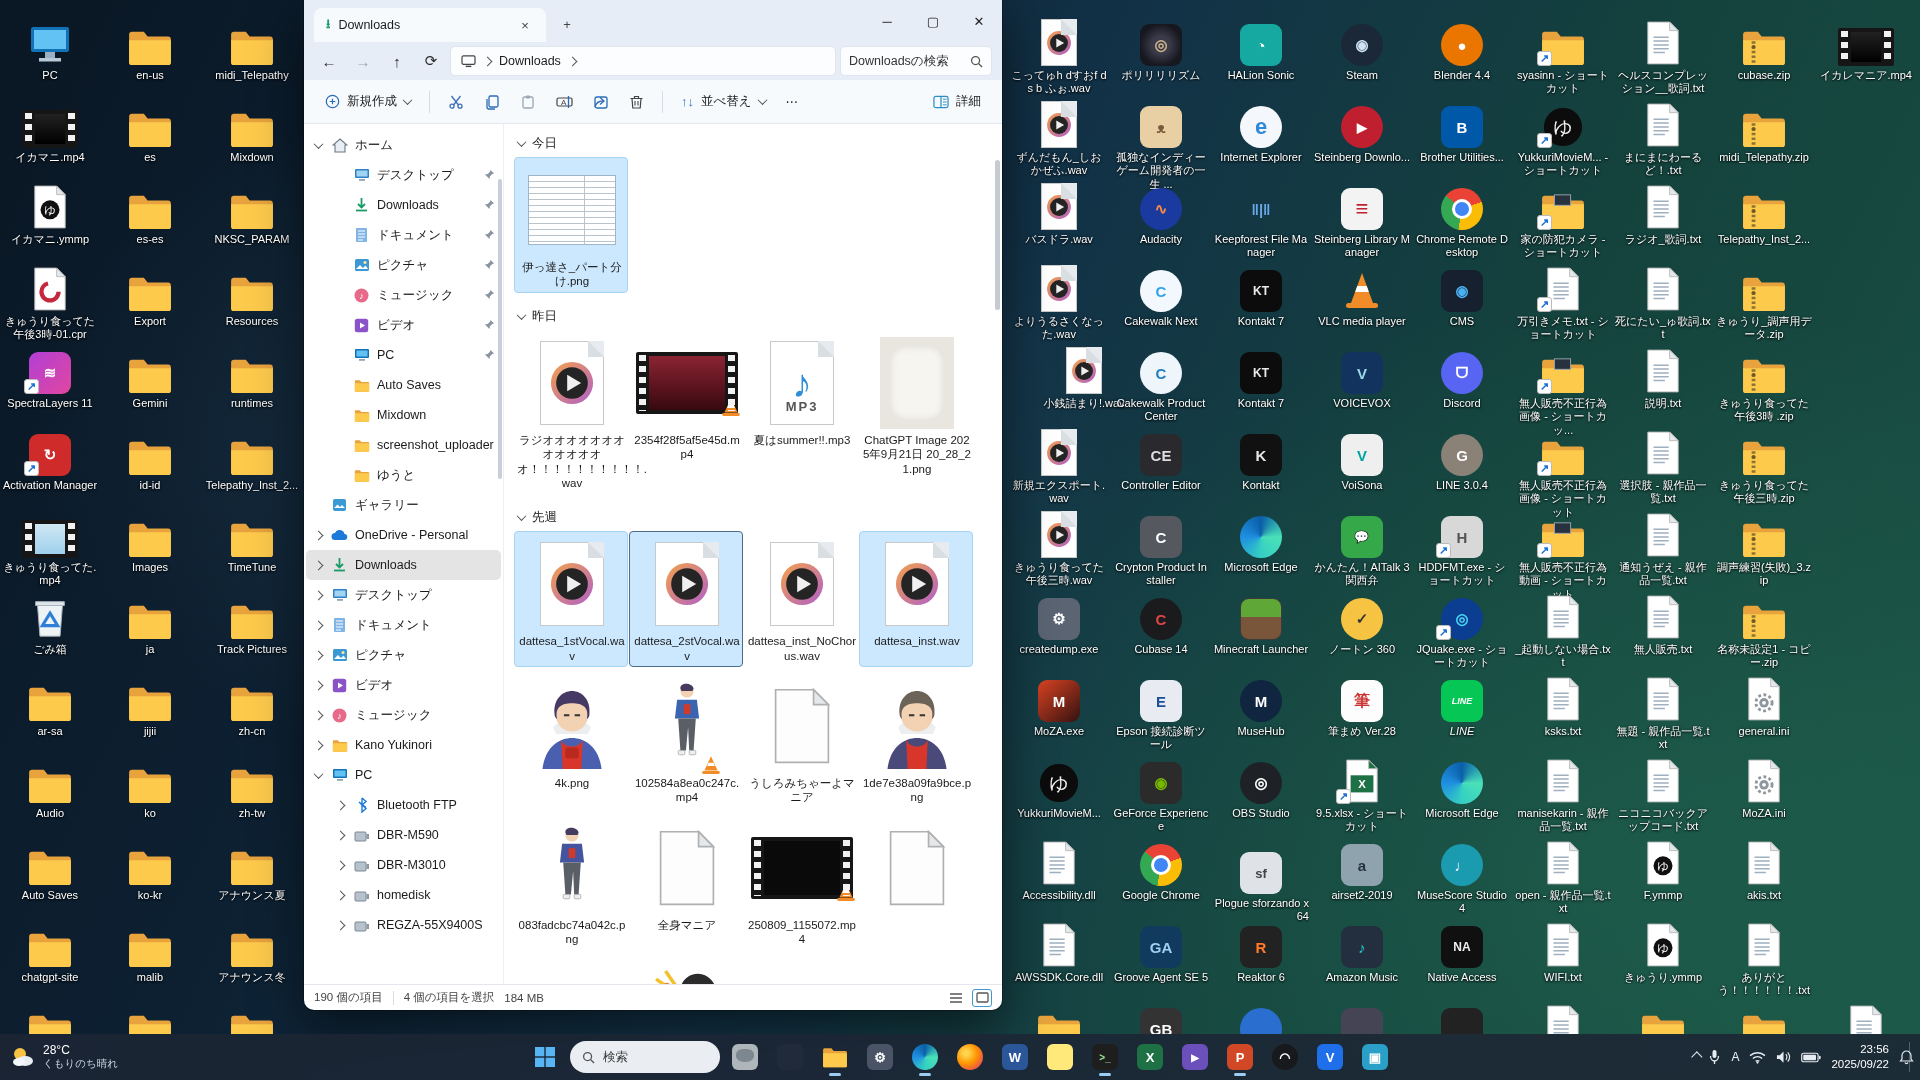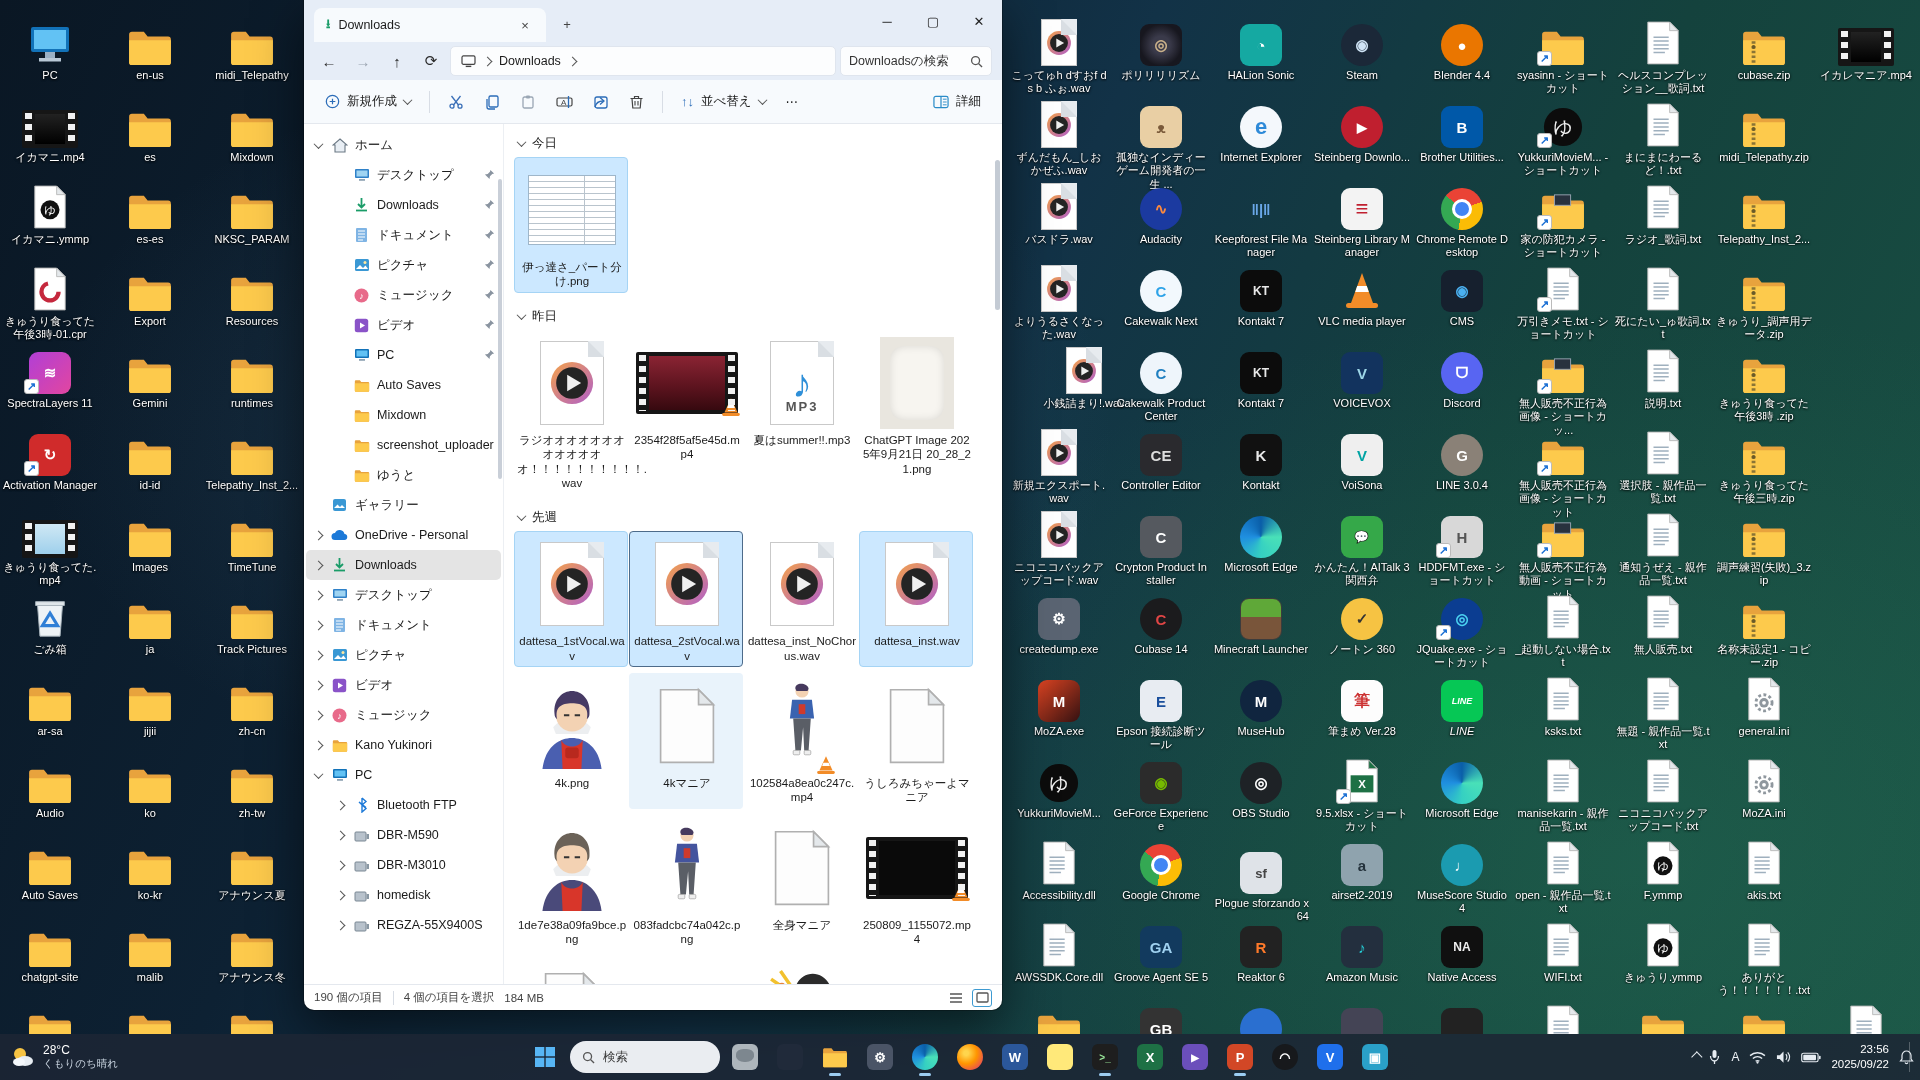--- a/index.html
+++ b/index.html
@@ -581,21 +581,21 @@
                 <stop offset="0" stop-color="#f4a24a"></stop>
                 <stop offset="1" stop-color="#b05fc9"></stop>
               </linearGradient>
             </defs>
             <circle cx="24" cy="24" r="22" fill="url(#pg)"></circle>
             <circle cx="24" cy="24" r="16.5" fill="#242424"></circle>
             <path d="M19 15.5l14.5 8.5L19 32.5z" fill="#f0f0f0"></path>
           </svg>
         </div>
       </div>
-      <div class="lb">ニコニコバックアップコード.wav</div>
+      <div class="lb">きゅうり食ってた午後三時.wav</div>
     </div>
     <div class="di" style="left: 1011px; top: 590px;">
       <div class="ic">
         <div class="tile " style="background:#5a6472;color:#fff;font-size:15px">⚙</div>
       </div>
       <div class="lb">createdump.exe</div>
     </div>
     <div class="di" style="left: 1011px; top: 672px;">
       <div class="ic">
         <div class="tile " style="background:linear-gradient(135deg,#d42,#311);color:#fff;font-size:15px">M</div>
@@ -1971,29 +1971,20 @@
                   <path d="M24 42c2 7 14 7 16 0l-1 22H25z" fill="#d8362a"></path>
                   <rect x="27" y="48" width="10" height="8" rx="2" fill="#b8291e"></rect>
                   <path d="M18 33c3-4 8-6 14-6s11 2 14 6l-2 5H20z" fill="#eceef0"></path>
                   <circle cx="32" cy="24" r="12" fill="#f3d2b3"></circle>
                   <path d="M19 23c-1-11 6-17 13-17s14 6 13 17c0 2-1 3-2 4 2-9-3-12-11-12s-13 3-11 12c-1-1-2-2-2-4z" fill="#463a64"></path>
                   <path d="M26 24h4M34 24h4" stroke="#333" stroke-width="1.4"></path>
                 </svg>
               </div>
               <div class="flabel">4k.png</div>
             </div>
-            <div class="fitem hov">
-              <div class="fthumb">
-                <svg width="66" height="86" viewBox="0 0 40 48">
-                  <path d="M4 2h23l9 9v35H4z" fill="#fdfdfd" stroke="#b0b0b0"></path>
-                  <path d="M27 2l9 9h-9z" fill="#e4e8eb" stroke="#b0b0b0"></path>
-                </svg>
-              </div>
-              <div class="flabel">4kマニア</div>
-            </div>
             <div class="fitem">
               <div class="fthumb">
                 <div style="position:relative"><svg width="62" height="88" viewBox="0 0 40 80">
                     <rect width="40" height="80" fill="#fff"></rect>
                     <circle cx="20" cy="10" r="6" fill="#f3d2b3"></circle>
                     <path d="M14 8c-1-6 11-6 12 0l-1 2H15z" fill="#463a5e"></path>
                     <path d="M11 18h18l2 17H9z" fill="#3a63b0"></path>
                     <rect x="17" y="22" width="6" height="9" fill="#cf3a2c"></rect>
                     <path d="M12 35h16l-2 29h-4l-1-21-2 21h-5z" fill="#5a5e66"></path>
                     <rect x="12" y="64" width="6" height="4" rx="1" fill="#eee" stroke="#999" stroke-width="0.6"></rect>

